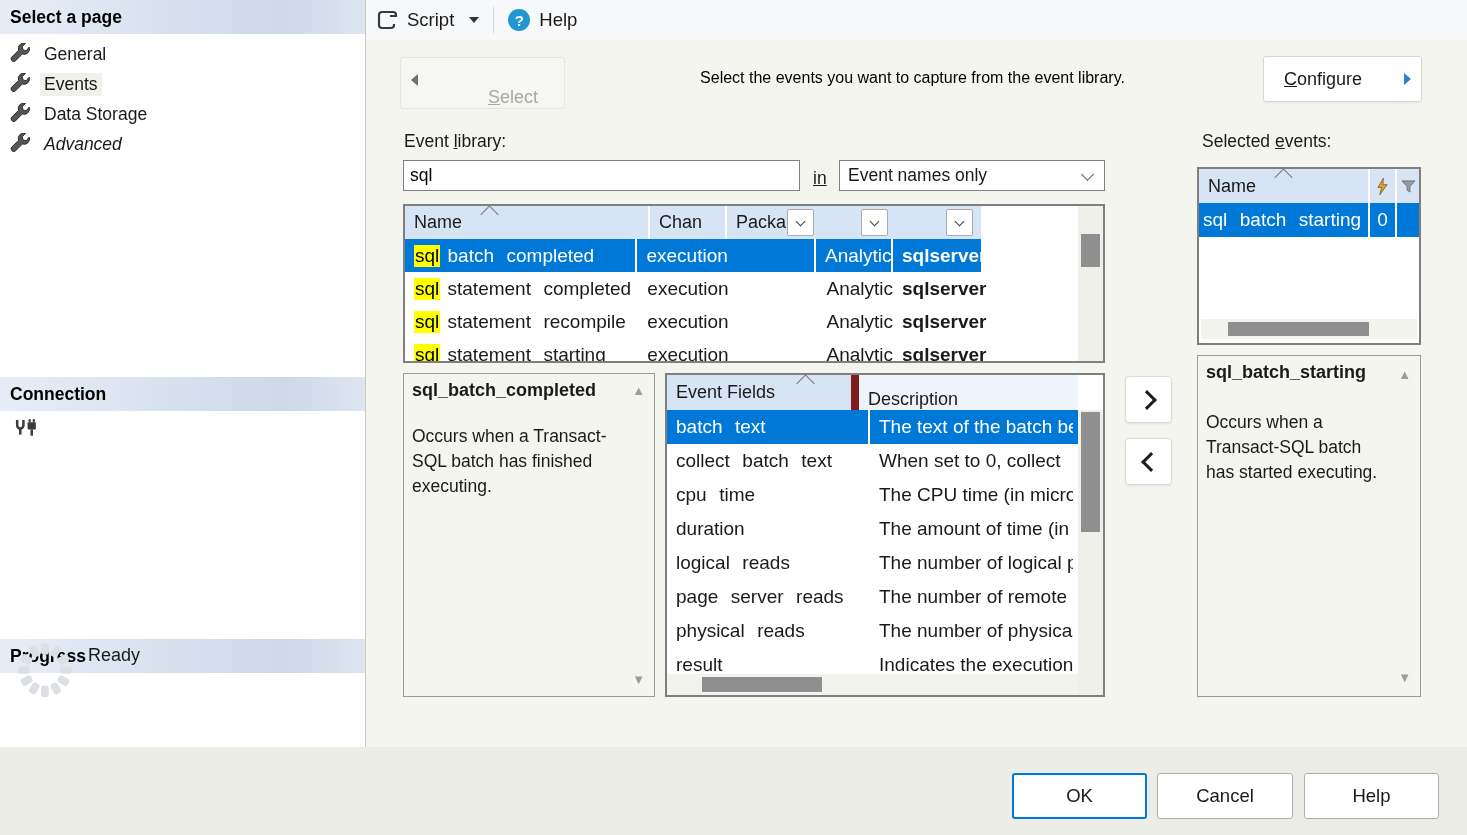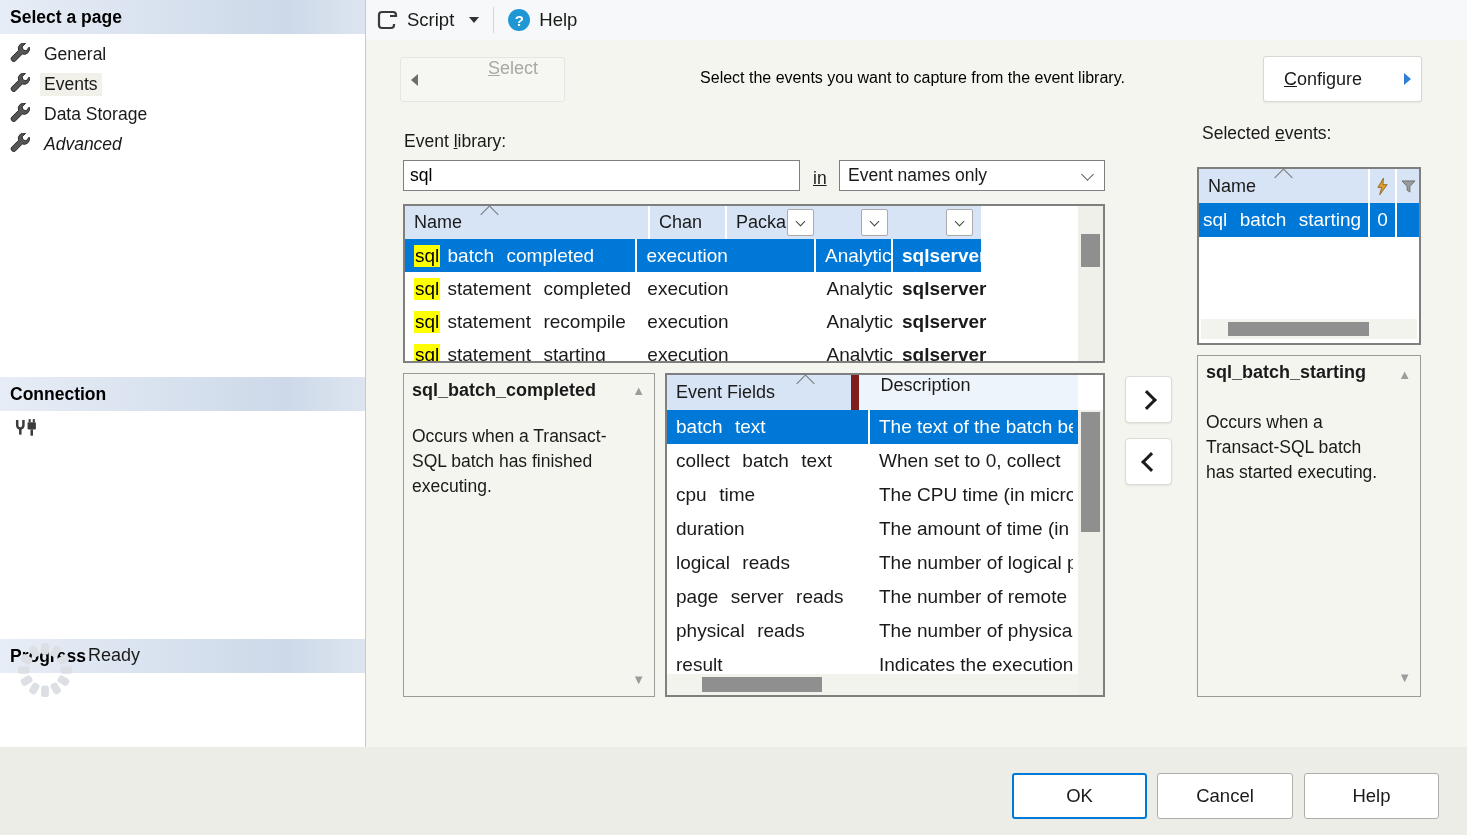--- a/index.html
+++ b/index.html
@@ -22,22 +22,22 @@
 
   
   #toolbar{left:366px;top:0;width:1101px;height:40px;background:#f7f8f9;display:flex;align-items:center;}
   .tb-btn{display:flex;align-items:center;gap:9px;height:32px;padding:0 10px;font-size:18.5px;}
   .tb-sep{width:1px;height:26px;background:#d5d5d5;margin:0 4px;}
   .caret-down{width:0;height:0;border-left:5px solid transparent;border-right:5px solid transparent;border-top:6px solid #333;margin-left:6px;}
   .help-circle{width:22px;height:22px;border-radius:50%;background:#1f97d4;color:#fff;font-weight:bold;
       font-size:15px;display:flex;align-items:center;justify-content:center;}
 
   
-  #select-btn{left:400px;top:57px;width:165px;height:45px;background:#f6f6f2;border:1px solid #e6e6e0;border-radius:3px;
-      display:flex;align-items:flex-start;justify-content:flex-end;padding-right:26px;box-sizing:border-box;
+  #select-btn{left:400px;top:57px;width:165px;height:52px;background:#f6f6f2;border:1px solid #e6e6e0;border-radius:3px;
+      display:flex;align-items:flex-end;justify-content:flex-end;padding-right:26px;box-sizing:border-box;
       color:#a9a9a3;font-size:18px;}
   #select-btn .tri-left{position:absolute;left:10px;top:16px;}
   .tri-left{width:0;height:0;border-top:6px solid transparent;border-bottom:6px solid transparent;border-right:7px solid #6e6e6e;}
   #instruction{left:620px;top:69px;width:585px;text-align:center;font-size:16px;color:#000;}
   #configure-btn{left:1263px;top:56px;width:159px;height:46px;background:#fff;border:1px solid #d8d8d2;border-radius:3px;
       box-shadow:0 1px 2px rgba(0,0,0,.06);display:flex;align-items:center;padding-left:20px;box-sizing:border-box;font-size:18px;}
   #configure-btn .tri-right{position:absolute;right:10px;top:16px;width:0;height:0;
       border-top:6px solid transparent;border-bottom:6px solid transparent;border-left:7px solid #2f7fd6;}
   .u{text-decoration:underline;}
 
@@ -78,21 +78,21 @@
   #left-detail{left:403px;top:373px;width:252px;height:324px;}
   .detail-title{position:absolute;left:8px;top:6px;font-size:18px;font-weight:bold;}
   .detail-body{position:absolute;left:8px;font-size:17.5px;line-height:25px;}
   #left-detail .detail-body{top:50px;width:218px;}
   .scroll-arrow{position:absolute;font-size:13px;color:#9c9c9c;line-height:13px;}
 
   
   #fields-table{left:665px;top:373px;width:440px;height:324px;background:#fff;border:2px solid #7f7f7f;box-sizing:border-box;overflow:hidden;}
   .fl-head{position:absolute;left:0;top:0;width:411px;height:35px;display:flex;font-size:18px;}
   .fl-head .hf{width:208px;background:#d7e4f6;display:flex;align-items:center;padding-left:9px;box-sizing:border-box;border-right:8px solid #7f1d1d;}
-  .fl-head .hd{width:238px;background:#eef4fb;display:flex;align-items:flex-start;padding-left:22px;box-sizing:border-box;}
+  .fl-head .hd{width:238px;background:#eef4fb;display:flex;align-items:flex-end;padding-left:9px;box-sizing:border-box;}
   .fl-rows{position:absolute;left:0;top:35px;width:411px;}
   .fl-row{height:34px;display:flex;font-size:19px;}
   .fl-row .f{width:203px;display:flex;align-items:center;padding-left:9px;box-sizing:border-box;word-spacing:.38em;}
   .fl-row .d{width:203px;display:flex;align-items:center;padding-left:9px;box-sizing:border-box;white-space:nowrap;overflow:hidden;}
   .fl-row.sel{background:#0078d7;color:#fff;}
   .fl-row.sel .f{border-right:2px solid #fff;}
   #fields-vscroll{right:0;top:35px;width:25px;height:285px;}
   #fields-vscroll .vthumb{top:2px;height:120px;}
   .hscroll{position:absolute;background:#f3f3ee;}
   .hthumb{position:absolute;top:3px;bottom:3px;background:#8f8f8f;}
@@ -101,21 +101,21 @@
 
   
   .move-btn{width:47px;height:47px;background:#fff;border:1px solid #dcdcd6;border-radius:4px;
       box-shadow:0 1px 2px rgba(0,0,0,.08);display:flex;align-items:center;justify-content:center;box-sizing:border-box;}
   #move-right{left:1125px;top:376px;} #move-left{left:1125px;top:438px;}
   .bigchev{width:11px;height:11px;border-right:3px solid #1c1c1c;border-bottom:3px solid #1c1c1c;}
   .bigchev.r{transform:rotate(-45deg);margin-left:-4px;}
   .bigchev.l{transform:rotate(135deg);margin-right:-4px;}
 
   
-  #selev-label{left:1202px;top:123px;font-size:17.5px;}
+  #selev-label{left:1202px;top:131px;font-size:17.5px;}
   #selev-table{left:1197px;top:167px;width:224px;height:178px;background:#fff;border:2px solid #7f7f7f;box-sizing:border-box;overflow:hidden;}
   .se-head{position:absolute;left:0;top:0;width:220px;height:34px;background:#d7e4f6;display:flex;font-size:18px;}
   .se-head .hn{width:171px;display:flex;align-items:center;padding-left:9px;box-sizing:border-box;border-right:2px solid #fff;}
   .se-head .hi{width:25px;display:flex;align-items:center;justify-content:center;border-right:2px solid #fff;}
   .se-head .hi:last-child{border-right:none;width:22px;}
   .se-row{position:absolute;left:0;top:34px;width:220px;height:34px;background:#0078d7;color:#fff;display:flex;font-size:19px;}
   .se-row .n{width:171px;display:flex;align-items:center;padding-left:4px;box-sizing:border-box;border-right:2px solid #fff;word-spacing:.38em;}
   .se-row .cnt{width:25px;display:flex;align-items:center;justify-content:center;border-right:2px solid #fff;}
   .se-row .blank{flex:1;}
   #selev-hscroll{left:2px;bottom:4px;width:216px;height:20px;}

